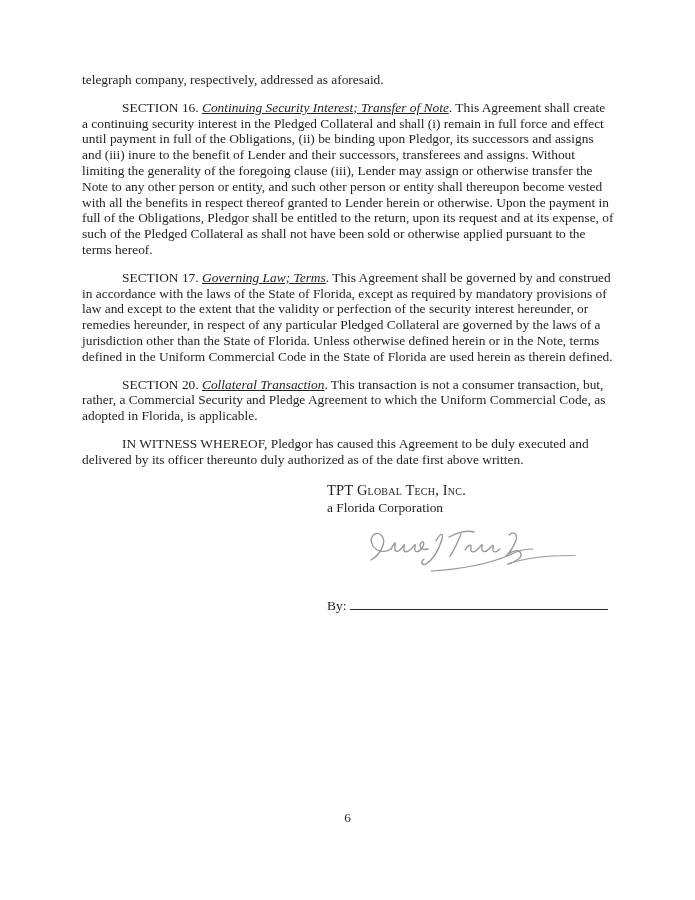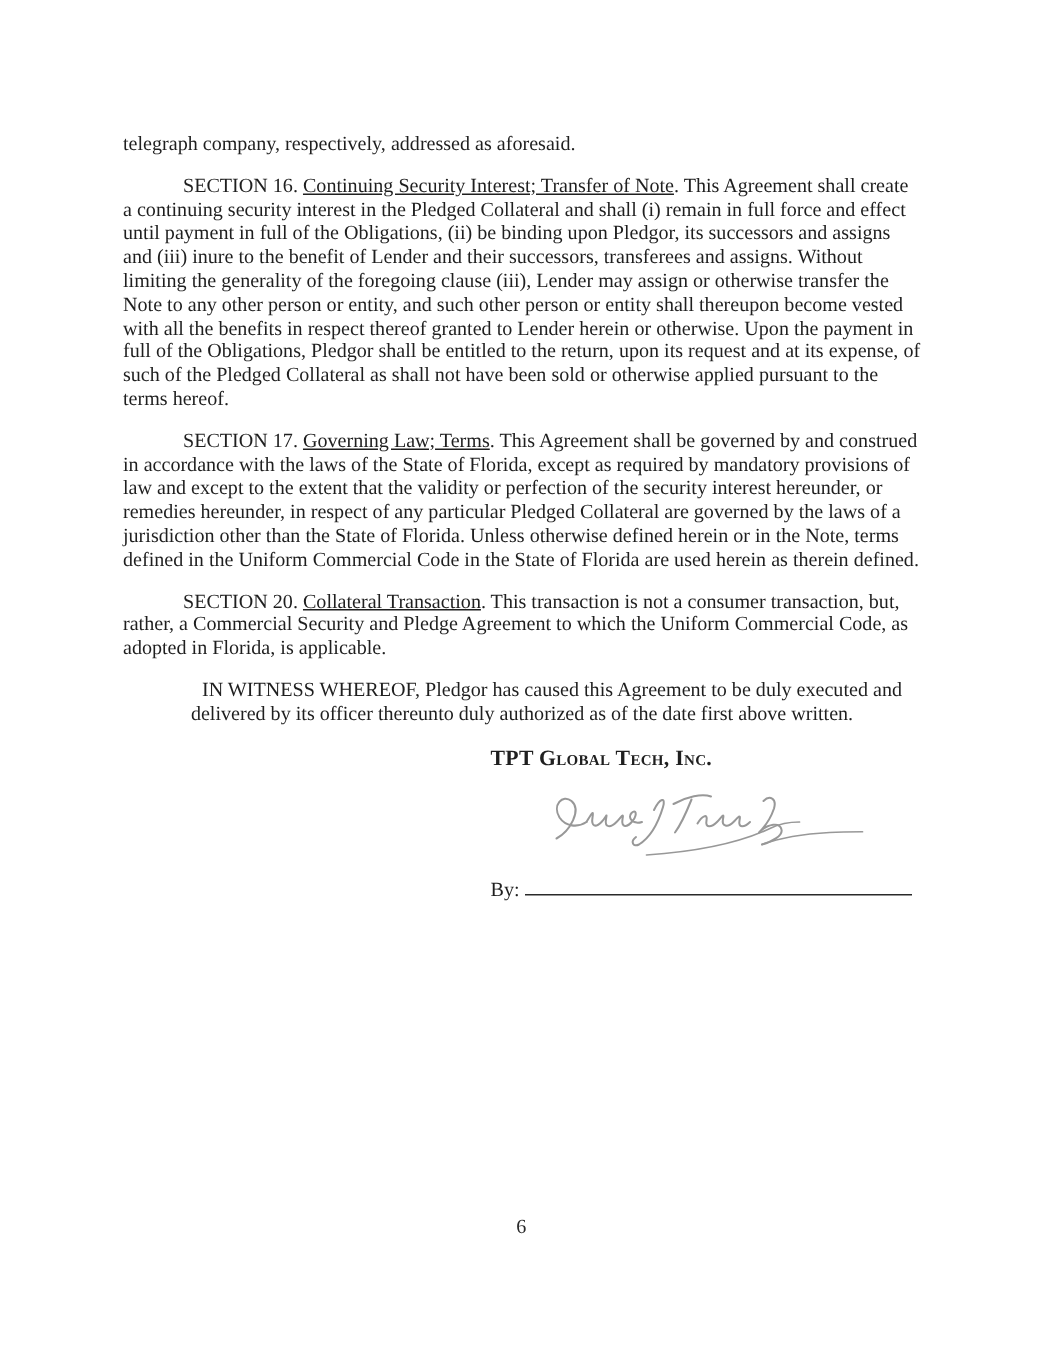--- a/index.html
+++ b/index.html
@@ -10,48 +10,48 @@
     background: #ffffff;
     font-family: "Liberation Serif", serif;
     font-size: 13.4px;
     line-height: 15.8px;
     color: #1f1f1f;
     overflow: hidden;
   }
   .content {
     position: absolute;
     left: 82px;
-    top: 88px;
+    top: 72px;
     width: 532px;
   }
   .para {
     margin: 0 0 12px 0;
     text-indent: 0;
   }
   .para.indented { text-indent: 40px; }
-  .u { text-decoration: underline; }
-  .witness { margin-bottom: 14px; text-align: center; }
+  .u { text-decoration: underline; font-style: italic; }
+  .witness { margin-bottom: 14px; }
   .sig-block {
     margin-left: 245px;
     margin-top: 6px;
   }
   .company {
-    font-weight: bold;
+    font-weight: normal;
     font-variant: small-caps;
     font-size: 14.5px;
     line-height: 17px;
     letter-spacing: 0.2px;
   }
   .company-desc { line-height: 17px; }
   .signature-wrap {
     margin: 6px 0 0 30px;
     height: 56px;
   }
   .by-line {
-    margin-top: 8px;
+    margin-top: 20px;
     white-space: nowrap;
   }
   .by-rule {
     display: inline-block;
     width: 258px;
     height: 1px;
     border-bottom: 1.2px solid #2a2a2a;
     vertical-align: baseline;
     margin-left: 4px;
   }
@@ -76,20 +76,21 @@
     <p class="para indented"><span>SECTION 16.</span> <span class="u">Continuing Security Interest; Transfer of Note</span><span>. This Agreement shall create a continuing security interest in the Pledged Collateral and shall (i) remain in full force and effect until payment in full of the Obligations, (ii) be binding upon Pledgor, its successors and assigns and (iii) inure to the benefit of Lender and their successors, transferees and assigns. Without limiting the generality of the foregoing clause (iii), Lender may assign or otherwise transfer the Note to any other person or entity, and such other person or entity shall thereupon become vested with all the benefits in respect thereof granted to Lender herein or otherwise. Upon the payment in full of the Obligations, Pledgor shall be entitled to the return, upon its request and at its expense, of such of the Pledged Collateral as shall not have been sold or otherwise applied pursuant to the terms hereof.</span></p>
 
     <p class="para indented"><span>SECTION 17.</span> <span class="u">Governing Law; Terms</span><span>. This Agreement shall be governed by and construed in accordance with the laws of the State of Florida, except as required by mandatory provisions of law and except to the extent that the validity or perfection of the security interest hereunder, or remedies hereunder, in respect of any particular Pledged Collateral are governed by the laws of a jurisdiction other than the State of Florida. Unless otherwise defined herein or in the Note, terms defined in the Uniform Commercial Code in the State of Florida are used herein as therein defined.</span></p>
 
     <p class="para indented"><span>SECTION 20.</span> <span class="u">Collateral Transaction</span><span>. This transaction is not a consumer transaction, but, rather, a Commercial Security and Pledge Agreement to which the Uniform Commercial Code, as adopted in Florida, is applicable.</span></p>
 
     <p class="para indented witness"><span>IN WITNESS WHEREOF, Pledgor has caused this Agreement to be duly executed and delivered by its officer thereunto duly authorized as of the date first above written.</span></p>
 
     <div class="sig-block">
       <div class="company">TPT Global Tech, Inc.</div>
+      <div class="company-desc">a Florida Corporation</div>
 
       <div class="signature-wrap" role="img" aria-label="Stephen J Thomas">
         <svg width="230" height="56" viewBox="0 0 230 56" xmlns="http://www.w3.org/2000/svg">
           <g fill="none" stroke="#8d8d8d" stroke-width="1.35" stroke-linecap="round" stroke-linejoin="round" opacity="0.9">
 
             <path d="M14,38 C23,33 31,19 24,13 C18,8 11,16 16,24 C20,30 28,31 34,27"></path>
 
             <path d="M34,27 C37,22 39,18 38,24 C37,30 40,31 44,27 C47,24 48,20 47,25 C46,31 50,31 54,27 C57,24 59,20 58,25 C57,31 61,31 65,26 C68,22 67,18 64,21 C61,24 65,29 71,27"></path>
 
             <path d="M79,19 C83,11 87,10 85,17 C82,27 77,37 69,42 C65,44 63,40 67,37"></path>

